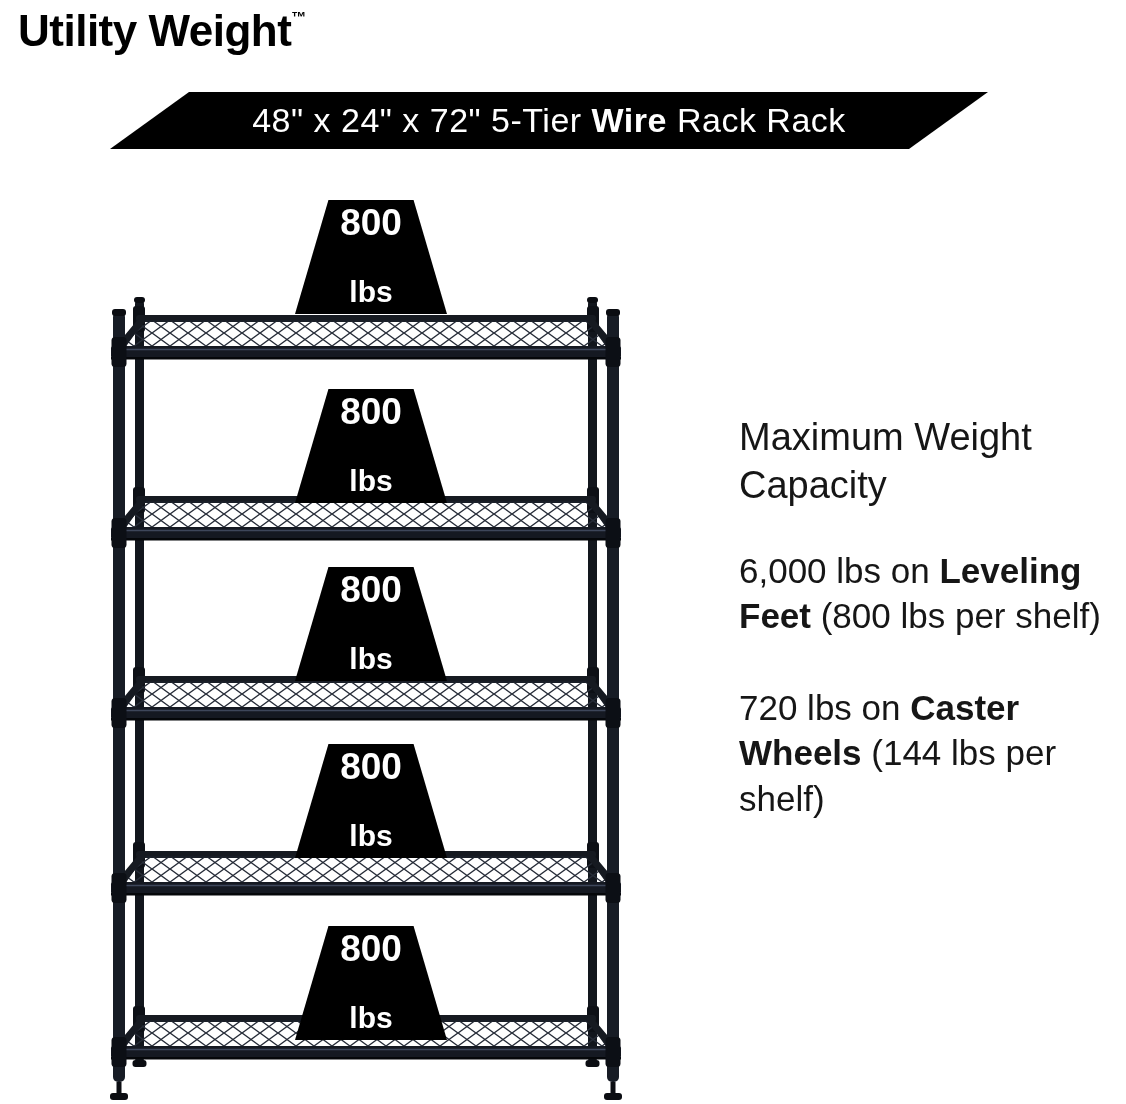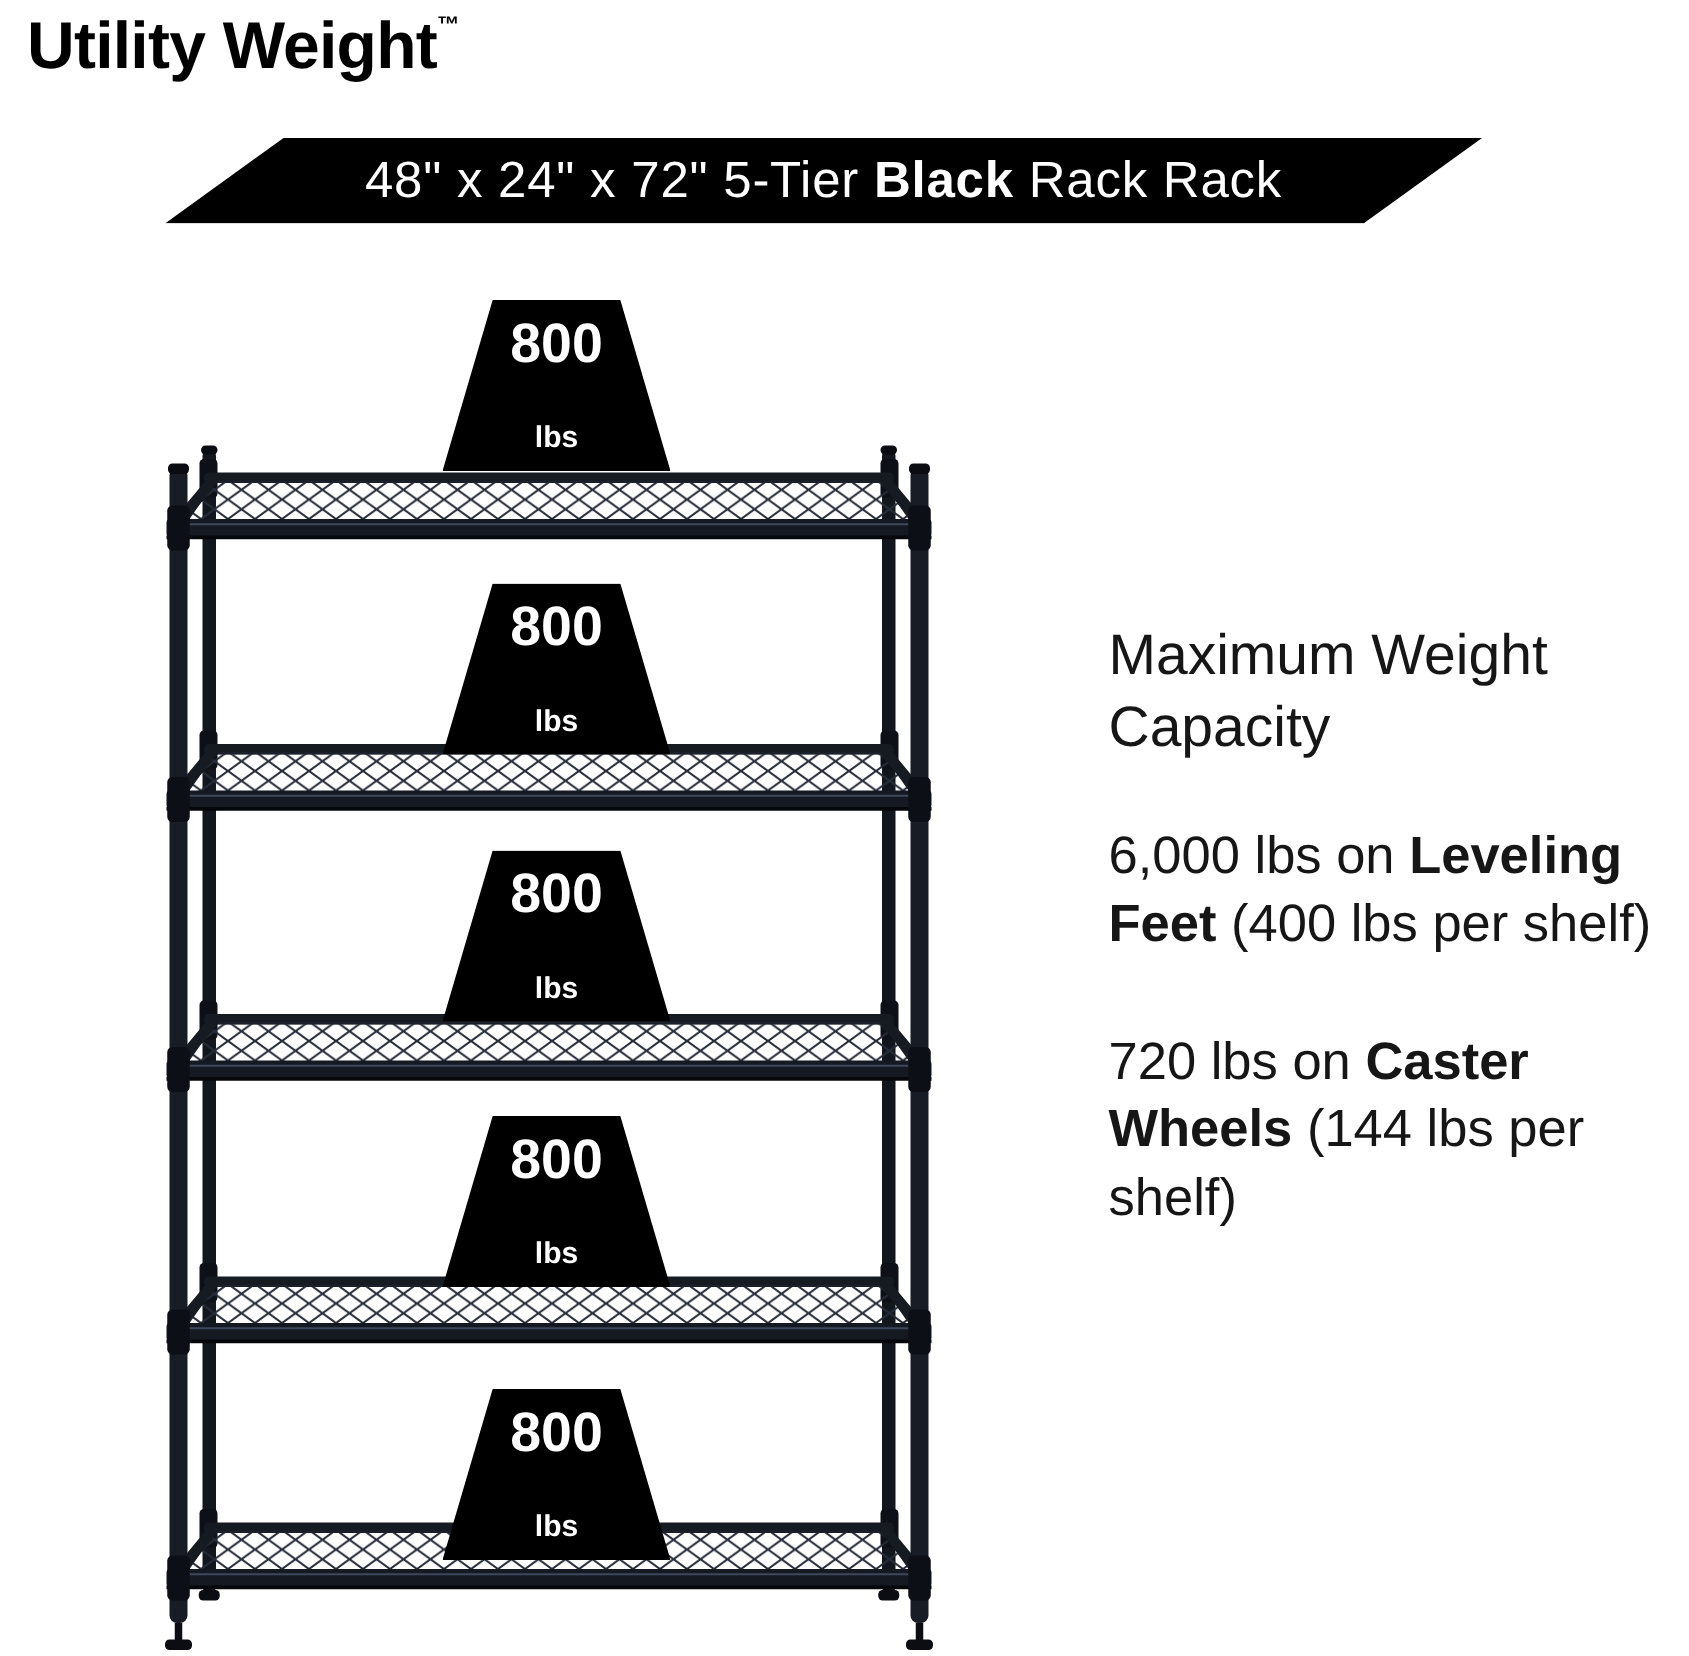--- a/index.html
+++ b/index.html
@@ -68,21 +68,21 @@
     display: flex;
     flex-direction: column;
     align-items: center;
     justify-content: center;
     box-sizing: border-box;
     color: #fff;
     text-align: center;
     gap: 32px;
   }
   .badge-value { font-size: 37px; font-weight: 700; line-height: 1.05; }
-  .badge-unit  { font-size: 20px; font-weight: 700; line-height: 1.15; }
+  .badge-unit  { font-size: 30px; font-weight: 700; line-height: 1.15; }
 
   
   .info {
     position: absolute;
     left: 727px;
     top: 414px;
     width: 400px;
     color: #161616;
     margin-left: 12px;
   }
@@ -104,21 +104,21 @@
 <body>
 
 <div class="page">
 
   <div class="brand">
     <span>Utility Weight</span><sup>™</sup>
   </div>
 
   <div class="banner">
     <div class="banner-text">
-      <span>48" x 24" x 72" 5-Tier </span><b>Black</b><span> Rack Rack</span>
+      <span>48" x 24" x 72" 5-Tier </span><b>Wire</b><span> Rack Rack</span>
     </div>
   </div>
 
   <svg class="rack-svg" width="536" height="808" viewBox="0 0 536 808" aria-hidden="true">
     <defs>
       <pattern id="mesh" width="18" height="13" patternUnits="userSpaceOnUse">
         <path d="M0 13 L18 0 M0 0 L18 13" stroke="#262c38" stroke-width="1.4" fill="none"></path>
       </pattern>
       <g id="shelf">
         <rect x="35" y="-40" width="12" height="26" rx="3" fill="#0d1016"></rect>
@@ -180,20 +180,20 @@
     <div class="badge-unit">lbs</div>
   </div>
   <div class="badge" style="left:295px; top:926px;">
     <div class="badge-value">800</div>
     <div class="badge-unit">lbs</div>
   </div>
 
   <div class="info">
     <div class="info-heading">Maximum Weight Capacity</div>
     <p class="info-para">
-      <span>6,000 lbs on </span><strong>Leveling Feet</strong><span> (400 lbs per shelf)</span>
+      <span>6,000 lbs on </span><strong>Leveling Feet</strong><span> (800 lbs per shelf)</span>
     </p>
     <p class="info-para">
       <span>720 lbs on </span><strong>Caster Wheels</strong><span> (144 lbs per shelf)</span>
     </p>
   </div>
 
 </div>
 
 </body></html>

